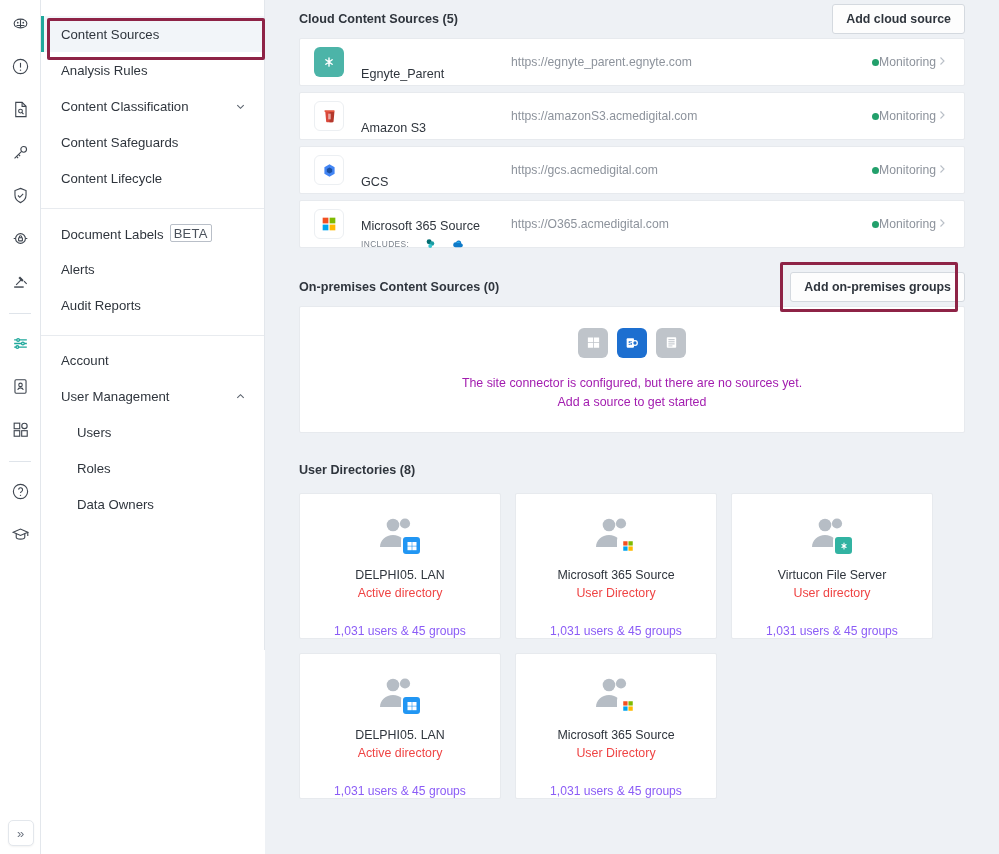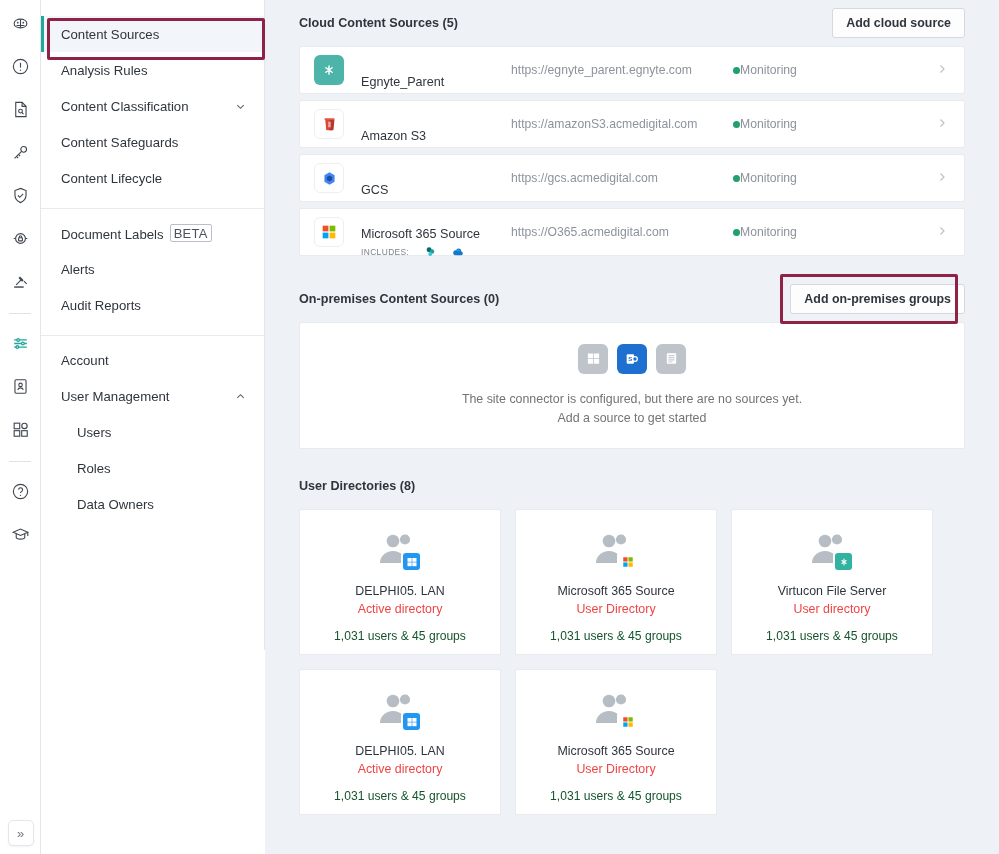--- a/index.html
+++ b/index.html
@@ -138,21 +138,21 @@
     height: 854px;
     background: #eef1f5;
     overflow: hidden;
     position: relative;
     padding: 0 34px 0 34px;
   }
   .section-head {
     display: flex;
     align-items: center;
     justify-content: space-between;
-    height: 46px;
+    height: 38px;
   }
   .section-title {
     font-size: 12.6px;
     font-weight: bold;
     color: #2f353d;
   }
   .btn {
     background: #fdfdfd;
     border: 1px solid #d4d9df;
     border-radius: 3px;
@@ -220,20 +220,21 @@
     width: 222px;
     font-size: 12.2px;
     color: #8d939c;
   }
   .src-status {
     flex: 1;
     font-size: 12.2px;
     color: #8d939c;
     display: flex;
     align-items: center;
+    justify-content: flex-end;
   }
   .dot {
     width: 7px; height: 7px;
     border-radius: 50%;
     background: #22a06b;
     display: inline-block;
   }
   .row-chev {
     color: #b9bfc7;
     font-size: 13px;
@@ -258,21 +259,21 @@
   }
   .eicon {
     width: 30px; height: 30px;
     border-radius: 6px;
     display: flex; align-items: center; justify-content: center;
     background: #bfc4ca;
   }
   .eicon.blue { background: #1d6fd0; }
   .empty-text {
     font-size: 12.4px;
-    color: #737373;
+    color: #a21caf;
     line-height: 19px;
     text-align: center;
   }
 
   
   .dir-grid {
     display: flex;
     flex-wrap: wrap;
     gap: 14px;
   }
@@ -306,22 +307,22 @@
     color: #2f353d;
     line-height: 18px;
   }
   .dir-t2 {
     font-size: 12.4px;
     color: #ef4444;
     line-height: 18px;
   }
   .dir-sub {
     font-size: 12.1px;
-    color: #14532d;
-    margin-top: 11px;
+    color: #8b5cf6;
+    margin-top: 22px;
   }
   .spacer-14 { height: 14px; }
 </style>
 </head>
 <body>
 
 <div class="app">
 
   <div class="rail">
 

